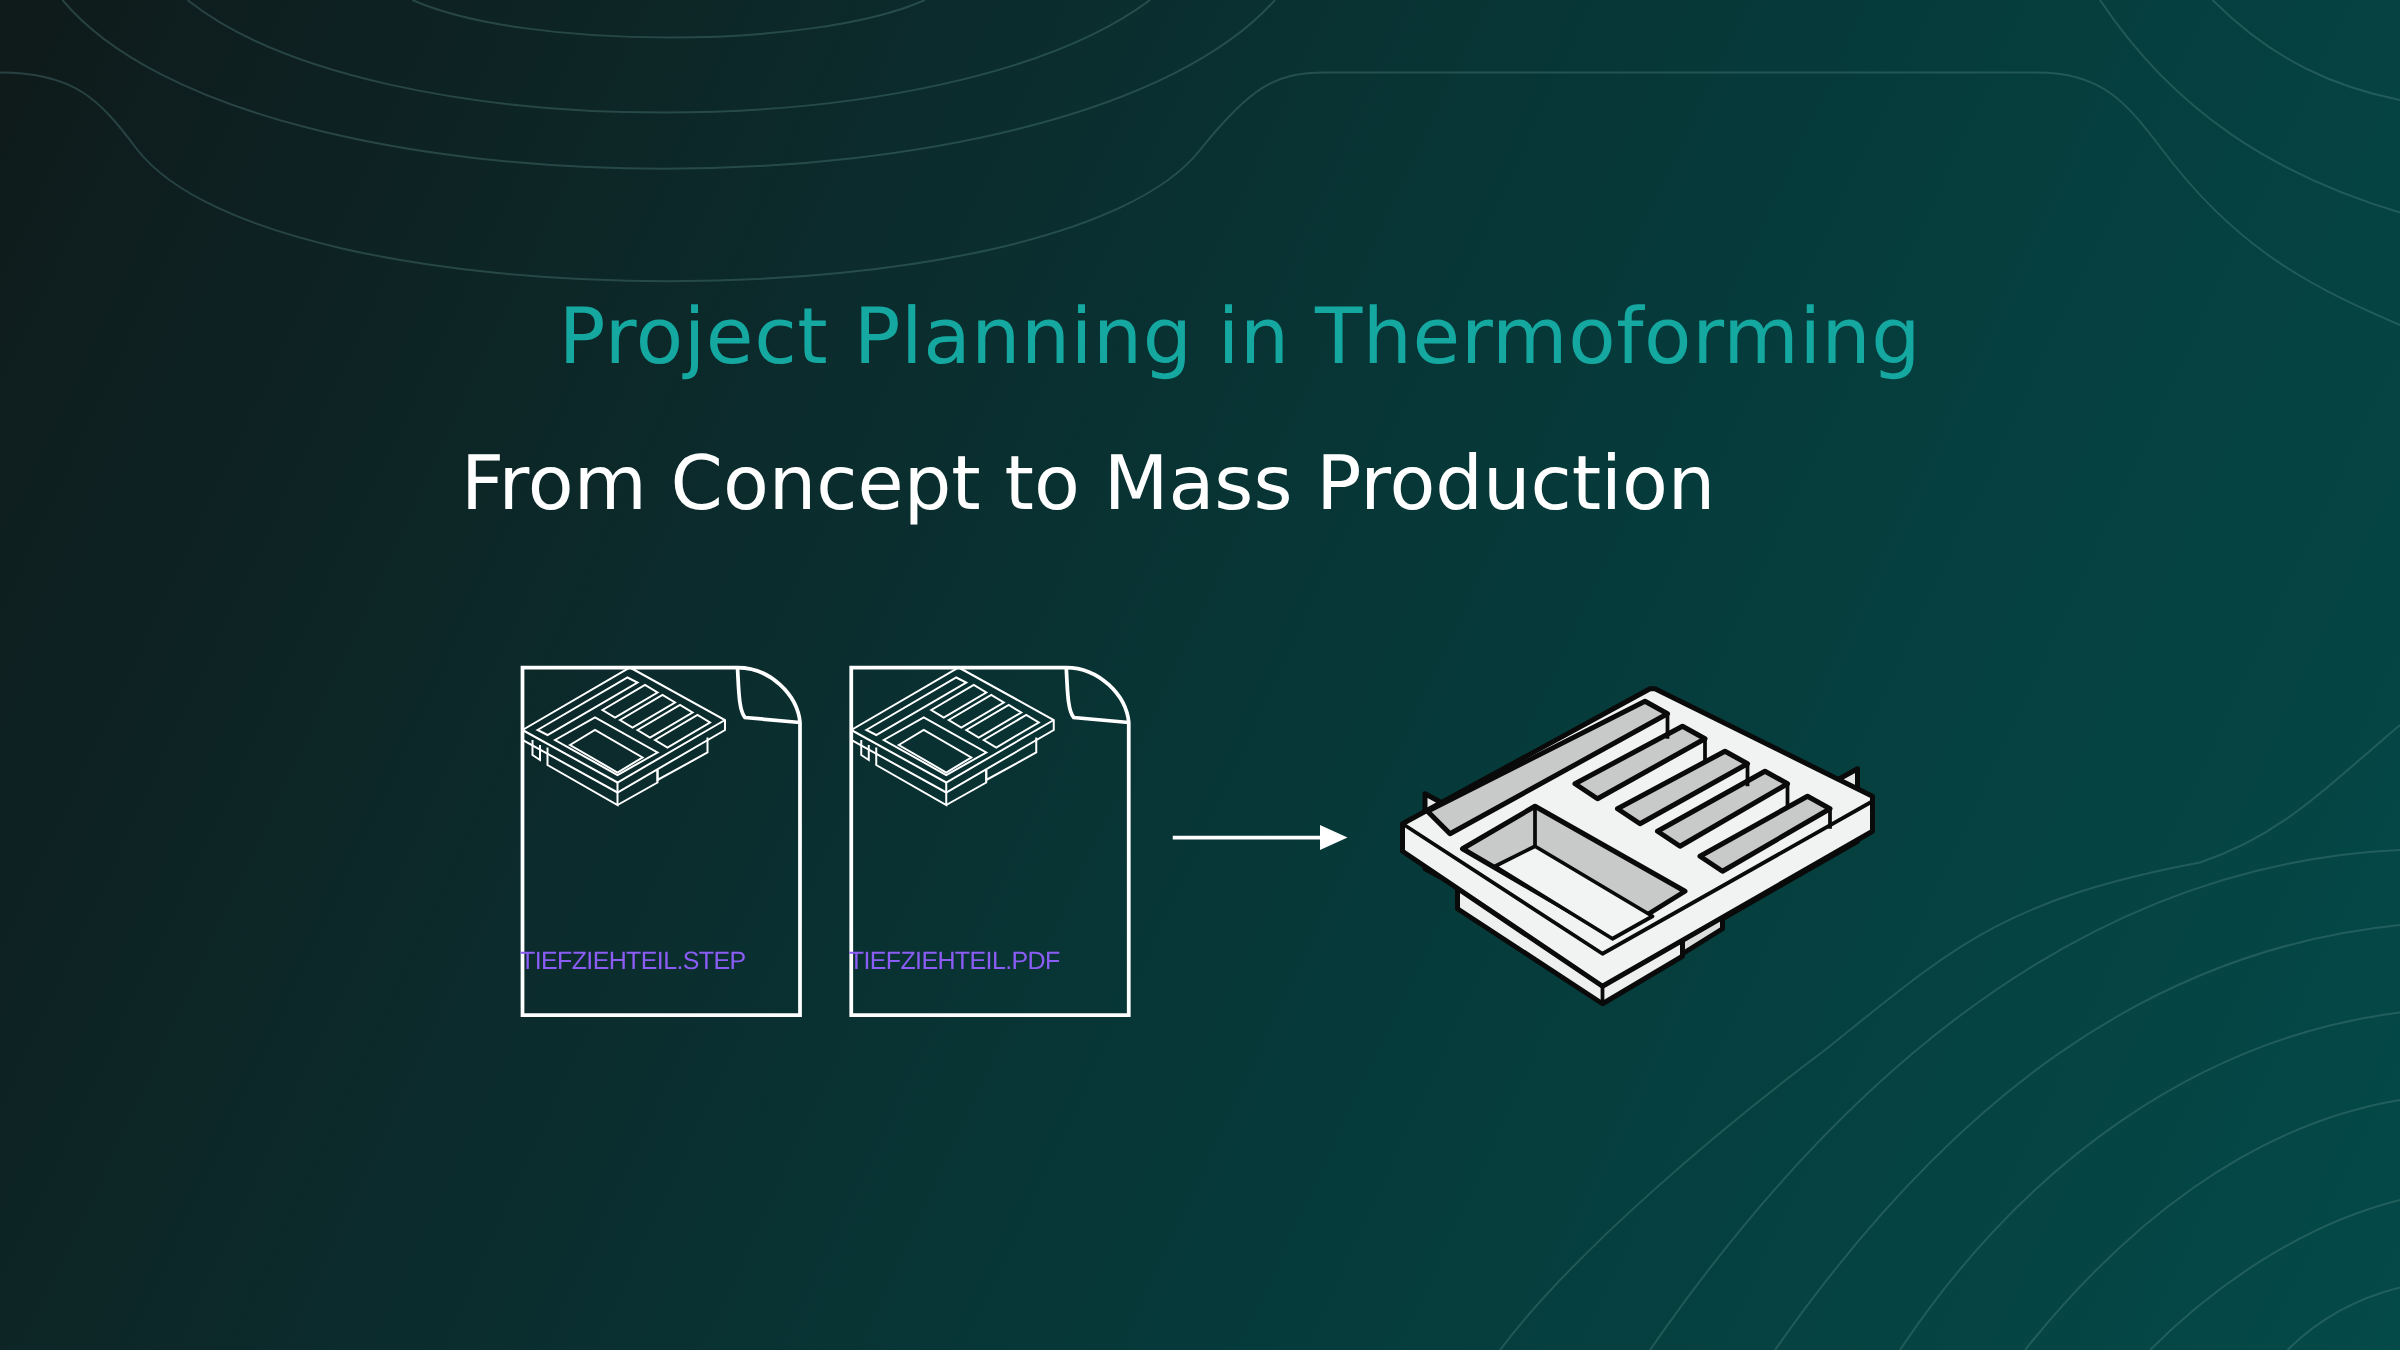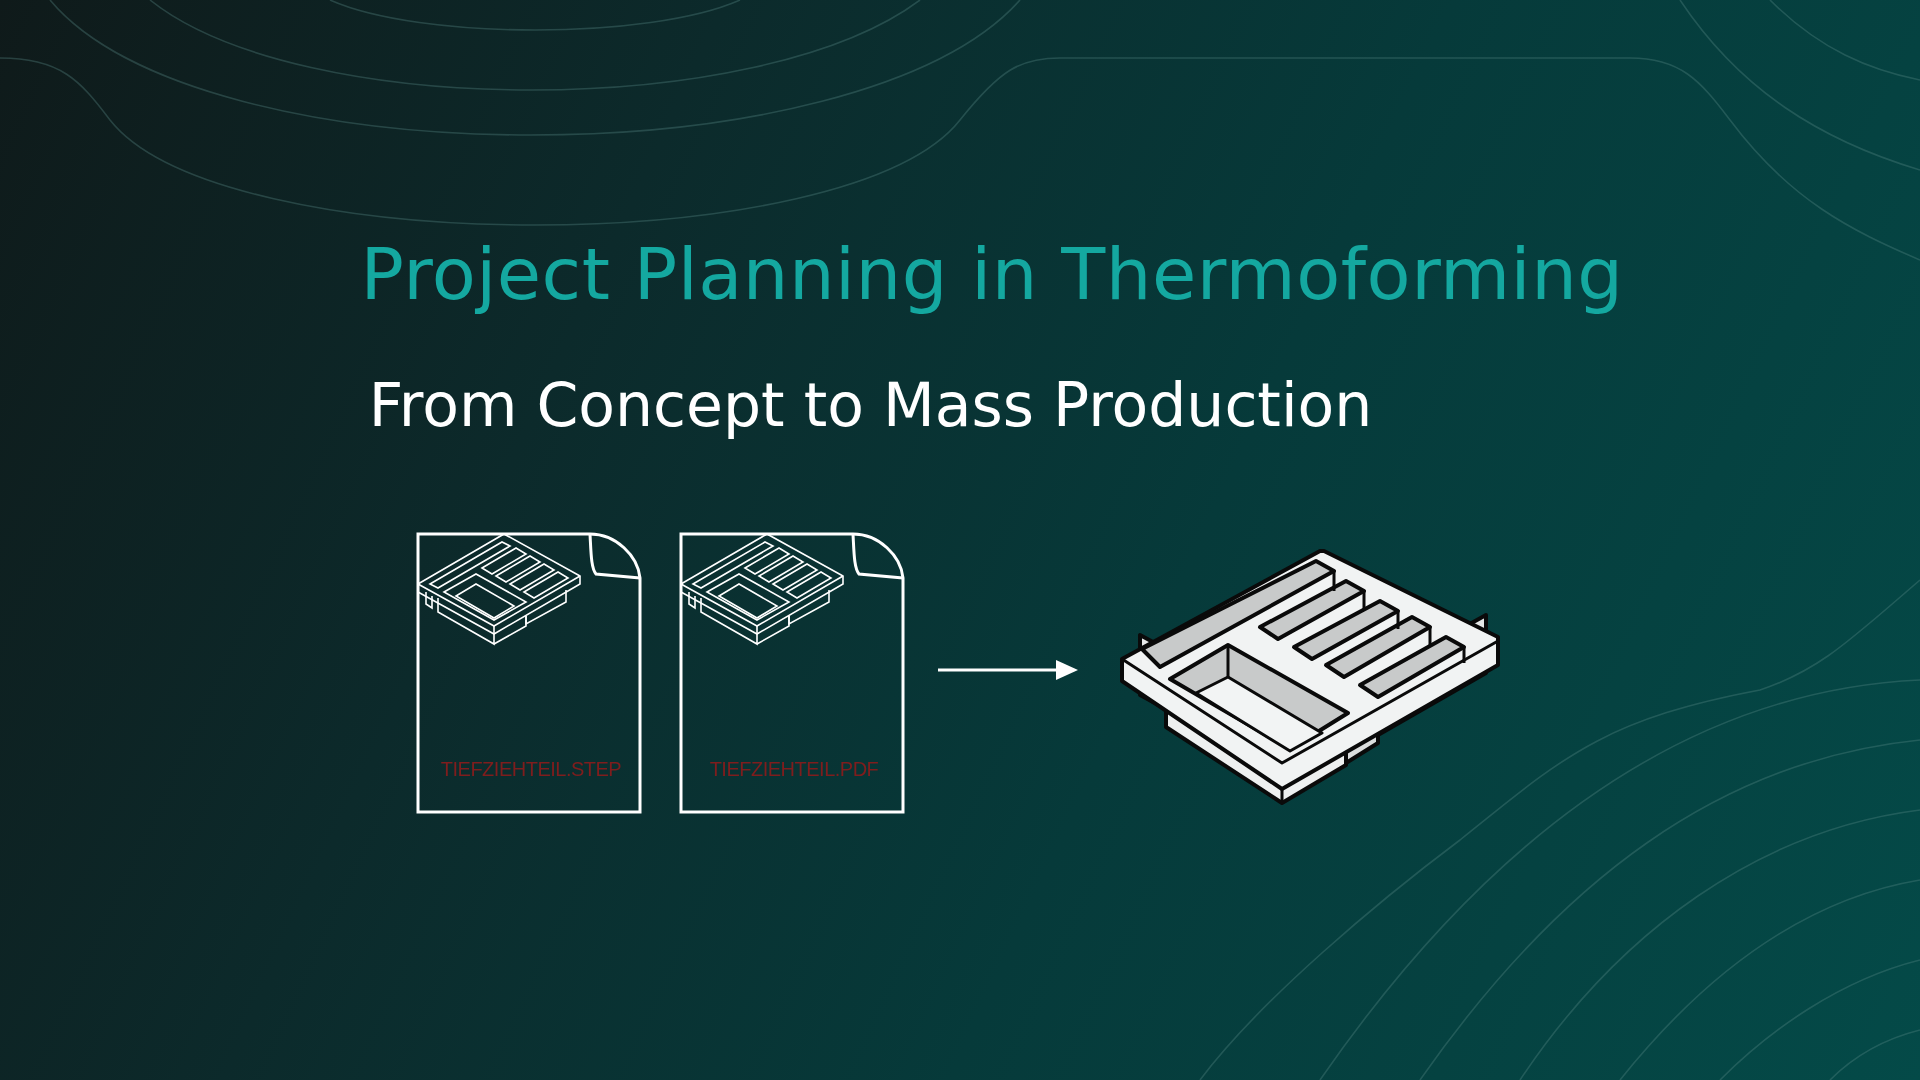--- a/index.html
+++ b/index.html
@@ -4,33 +4,33 @@
 <style>
   html, body { margin:0; padding:0; }
   body {
     width:1920px; height:1080px; overflow:hidden; position:relative;
     background: linear-gradient(115deg, #0f1a1a 0%, #0c2a2b 30%, #063a3a 60%, #044a48 100%);
     font-family: "DejaVu Sans", sans-serif;
   }
   .bg-lines { position:absolute; left:0; top:0; width:1920px; height:1080px; }
   .title {
     position:absolute; left:0; width:1920px; top:232px; text-align:center;
-    color:#14a8a0; font-size:72px; letter-spacing:0.5px; font-weight:400;
+    color:#14a8a0; font-size:62px; letter-spacing:0.5px; font-weight:400;
     padding-left:64px; box-sizing:border-box;
   }
   .subtitle {
-    position:absolute; left:0; width:1661px; top:370px; text-align:center;
+    position:absolute; left:0; width:1661px; top:352px; text-align:center;
     color:#ffffff; font-size:60px; font-weight:400;
     padding-left:80px; box-sizing:border-box;
   }
   .doc { position:absolute; top:532px; width:226px; height:282px; }
   .doc svg { position:absolute; left:0; top:0; }
   .doc-label {
-    position:absolute; left:0; width:230px; top:226px; text-align:center;
-    color:#7f1d1d; font-size:20px; letter-spacing:-0.5px;
+    position:absolute; left:0; width:230px; top:226px; 
+    color:#8b5cf6; font-size:20px; letter-spacing:-0.5px;
     font-family: "Liberation Sans", sans-serif;
   }
   .doc-thumb { position:absolute; left:30px; top:66px; }
   .arrow { position:absolute; left:938px; top:658px; }
   .tray { position:absolute; left:1110px; top:545px; }
 </style>
 </head>
 <body>
 
 <svg class="bg-lines" width="1920" height="1080" viewBox="0 0 1920 1080" fill="none" stroke="#5a8a86" stroke-opacity="0.35" stroke-width="1.6">

